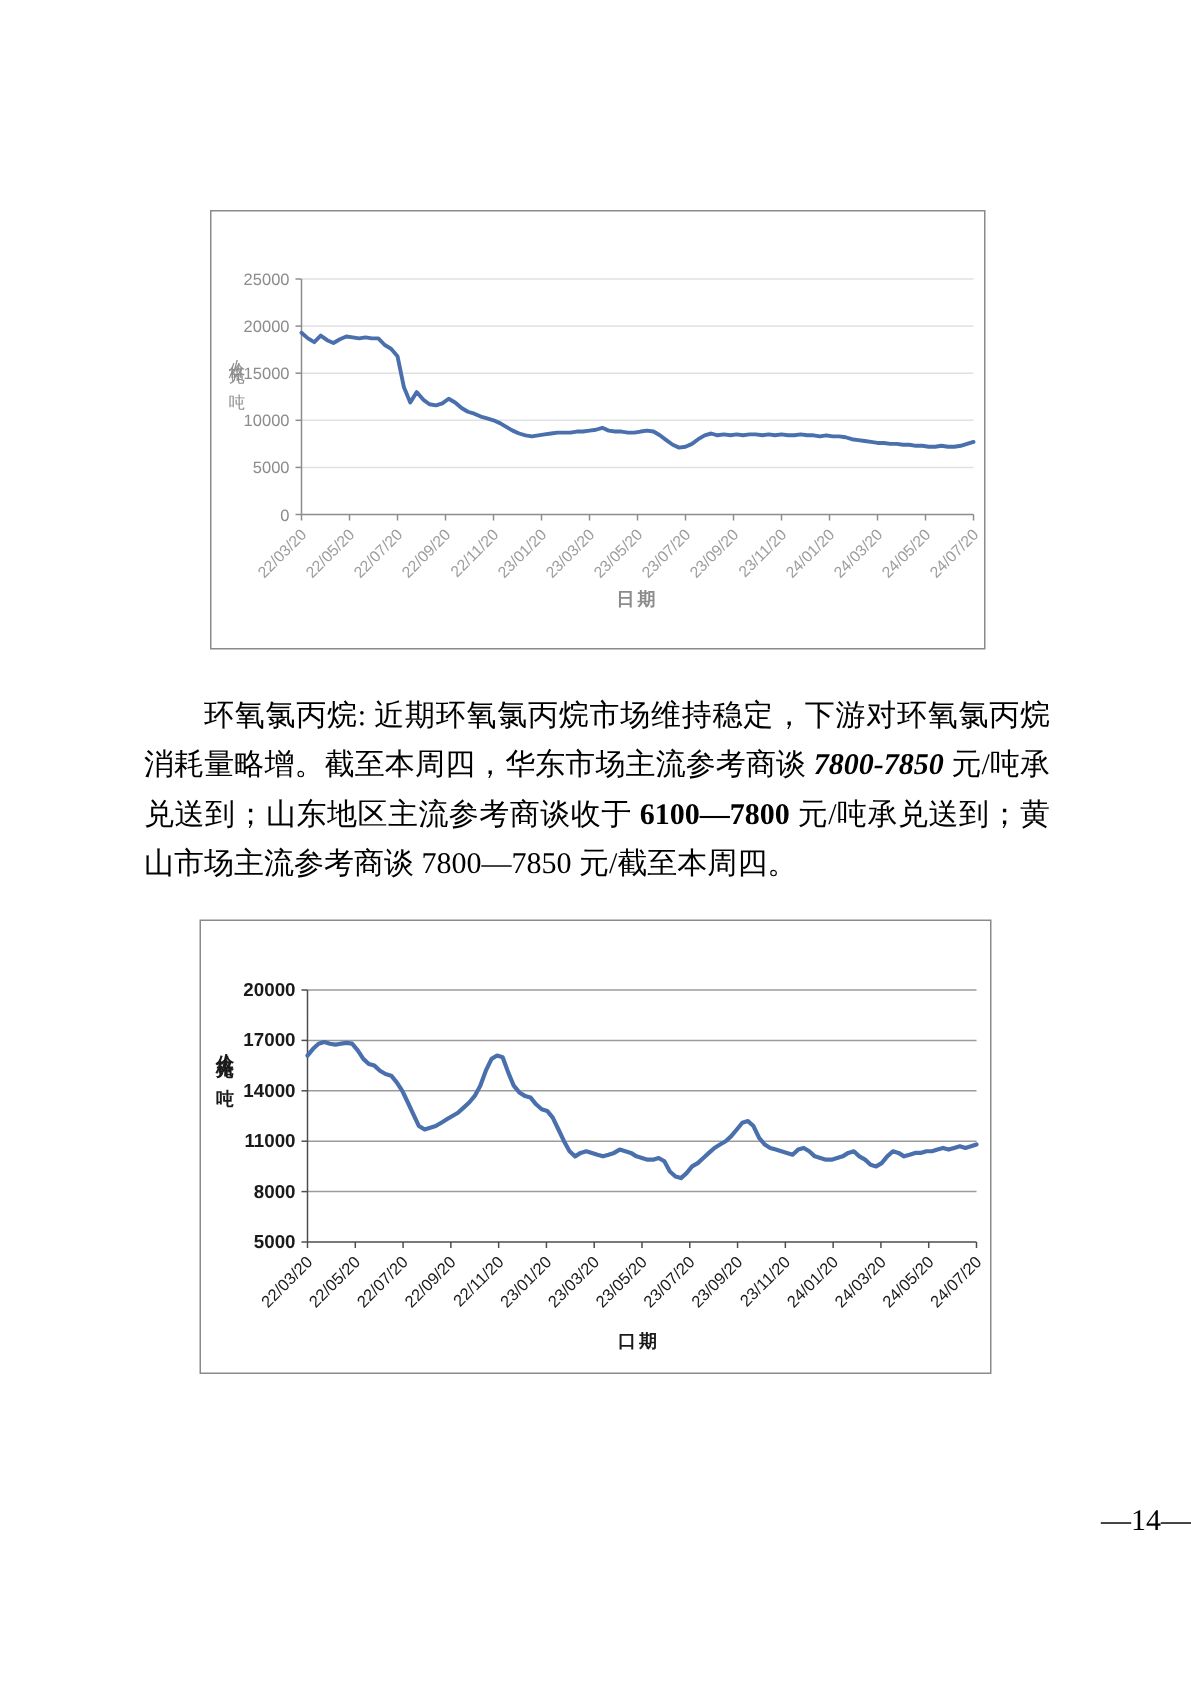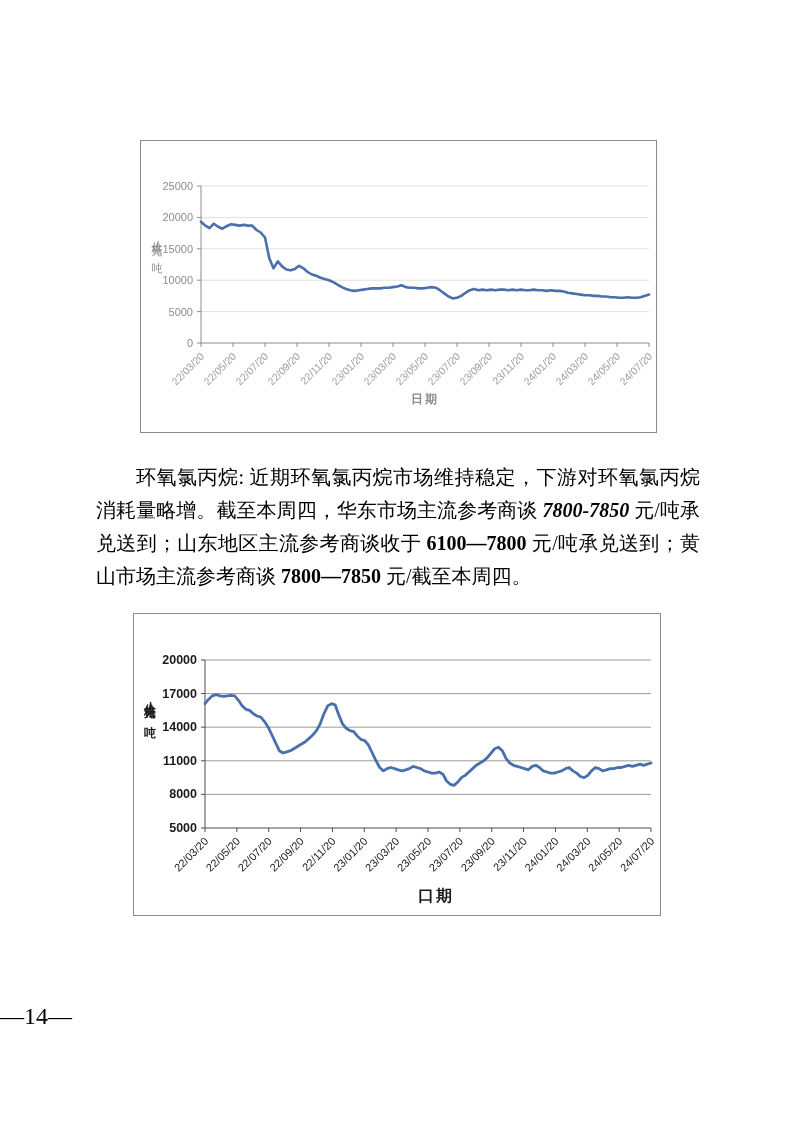--- a/index.html
+++ b/index.html
@@ -9,25 +9,25 @@
   .chart-title{position:absolute;top:10px;left:0;right:0;text-align:center;
         font-family:"Liberation Sans",sans-serif;font-weight:bold;color:#7030a0;}
   .chart-title.t0{font-size:18px;letter-spacing:2px;}
   .chart-title.t1{font-size:17px;letter-spacing:1px;}
   .ylab{position:absolute;writing-mode:vertical-lr;text-orientation:upright;
         font-family:"Liberation Sans",sans-serif;letter-spacing:2px;line-height:1;}
   .ylab.y0{left:10px;top:92px;font-size:11px;color:#8c8c8c;}
   .ylab.y1{left:10px;top:80px;font-size:12px;color:#1a1a1a;font-weight:bold;}
   .xaxis-title{position:absolute;font-family:"Liberation Sans",sans-serif;transform:translateX(-50%);text-align:center;}
   .xaxis-title.x0{left:284px;top:250px;font-size:12px;color:#8c8c8c;font-weight:bold;letter-spacing:2px;}
-  .xaxis-title.x1{left:302px;top:272px;font-size:16px;color:#1a1a1a;font-weight:bold;letter-spacing:2px;}
+  .xaxis-title.x1{left:292px;top:272px;font-size:12px;color:#1a1a1a;font-weight:bold;letter-spacing:2px;}
   .chart-box svg{position:absolute;left:0;top:0;}
   .para{position:absolute;left:96px;width:604px;font-size:20px;line-height:33px;
         text-align:justify;text-indent:2em;margin:0;}
-  .page-num{position:absolute;left:0;right:0;text-align:left;font-size:24px;}
+  .page-num{position:absolute;left:0;right:0;text-align:right;font-size:20px;}
 </style>
 </head>
 <body>
 
 <div class="page">
 
   <figure class="chart-box" style="left:140px;top:140px;width:515px;height:291px">
     <div class="ylab y0">价格元/吨</div>
     <svg width="515" height="291" viewBox="0 0 515 291">
         <line x1="56" y1="202" x2="60" y2="202" stroke="#8c8c8c" stroke-width="1"></line>
@@ -77,21 +77,21 @@
         <text x="480" y="216" text-anchor="end" fill="#9d9d9d" font-size="10.5" font-family="Liberation Sans, sans-serif" transform="rotate(-45 480 216)">24/05/20</text>
         <line x1="508" y1="202" x2="508" y2="206" stroke="#8c8c8c" stroke-width="1"></line>
         <text x="512" y="216" text-anchor="end" fill="#9d9d9d" font-size="10.5" font-family="Liberation Sans, sans-serif" transform="rotate(-45 512 216)">24/07/20</text>
         <line x1="60" y1="45" x2="60" y2="202" stroke="#8c8c8c" stroke-width="1"></line>
         <line x1="60" y1="202" x2="508" y2="202" stroke="#8c8c8c" stroke-width="1"></line>
         <polyline points="60.0,80.8 64.3,84.6 68.5,87.1 72.8,82.7 77.1,85.8 81.3,87.7 85.6,85.2 89.9,83.3 94.1,83.9 98.4,84.6 102.7,83.9 106.9,84.6 111.2,84.6 115.5,89.0 119.7,91.5 124.0,96.5 128.3,117.2 132.5,127.3 136.8,120.4 141.1,125.4 145.3,128.5 149.6,129.2 153.9,127.9 158.1,124.8 162.4,127.3 166.7,131.0 170.9,133.5 175.2,134.8 179.5,136.7 183.7,137.9 188.0,139.2 192.3,141.1 196.5,143.6 200.8,146.1 205.1,148.0 209.3,149.2 213.6,149.9 217.9,149.2 222.1,148.6 226.4,148.0 230.7,147.4 234.9,147.4 239.2,147.4 243.5,146.7 247.7,146.7 252.0,146.1 256.3,145.5 260.5,144.2 264.8,146.1 269.1,146.7 273.3,146.7 277.6,147.4 281.9,147.4 286.1,146.7 290.4,146.1 294.7,146.7 298.9,149.2 303.2,152.4 307.5,155.5 311.7,157.4 316.0,156.8 320.3,154.9 324.5,151.8 328.8,149.2 333.1,148.0 337.3,149.2 341.6,148.6 345.9,149.2 350.1,148.6 354.4,149.2 358.7,148.6 362.9,148.6 367.2,149.2 371.5,148.6 375.7,149.2 380.0,148.6 384.3,149.2 388.5,149.2 392.8,148.6 397.1,149.2 401.3,149.2 405.6,149.9 409.9,149.2 414.1,149.9 418.4,149.9 422.7,150.5 426.9,151.8 431.2,152.4 435.5,153.0 439.7,153.6 444.0,154.3 448.3,154.3 452.5,154.9 456.8,154.9 461.1,155.5 465.3,155.5 469.6,156.2 473.9,156.2 478.1,156.8 482.4,156.8 486.7,156.2 490.9,156.8 495.2,156.8 499.5,156.2 503.7,154.9 508.0,153.6" fill="none" stroke="#4a6fad" stroke-width="2.6" stroke-linejoin="round" stroke-linecap="round"></polyline>
       </svg>
     <div class="xaxis-title x0">日期</div>
   </figure>
 
-  <p class="para" style="top:461px"><span style="font-weight: normal;">环氧氯丙烷:</span><span> 近期环氧氯丙烷市场维持稳定，下游对环氧氯丙烷消耗量略增。截至本周四，华东市场主流参考商谈 </span><span style="font-weight: bold; font-style: italic;">7800-7850</span><span> 元/吨承兑送到；山东地区主流参考商谈收于 </span><span style="font-weight: bold;">6100—7800</span><span> 元/吨承兑送到；黄山市场主流参考商谈 </span><span style="font-weight: bold;">7800—7850</span><span> 元/截至本周四。</span></p>
+  <p class="para" style="top:461px"><span style="font-weight: normal;">环氧氯丙烷:</span><span> 近期环氧氯丙烷市场维持稳定，下游对环氧氯丙烷消耗量略增。截至本周四，华东市场主流参考商谈 </span><span style="font-weight: bold; font-style: italic;">7800-7850</span><span> 元/吨承兑送到；山东地区主流参考商谈收于 </span><span style="font-weight: bold;">6100—7800</span><span> 元/吨承兑送到；黄山市场主流参考商谈 </span><span style="font-weight: normal;">7800—7850</span><span> 元/截至本周四。</span></p>
 
   <figure class="chart-box" style="left:133px;top:613px;width:526px;height:301px">
     <div class="ylab y1">价格元/吨</div>
     <svg width="526" height="301" viewBox="0 0 526 301">
         <line x1="67" y1="214" x2="71" y2="214" stroke="#4d4d4d" stroke-width="1"></line>
         <text x="63" y="218" text-anchor="end" fill="#1a1a1a" font-size="12.5" font-family="Liberation Sans, sans-serif" font-weight="bold">5000</text>
         <line x1="71" y1="180.4" x2="517" y2="180.4" stroke="#9b9b9b" stroke-width="1"></line>
         <line x1="67" y1="180.4" x2="71" y2="180.4" stroke="#4d4d4d" stroke-width="1"></line>
         <text x="63" y="184.4" text-anchor="end" fill="#1a1a1a" font-size="12.5" font-family="Liberation Sans, sans-serif" font-weight="bold">8000</text>
         <line x1="71" y1="146.8" x2="517" y2="146.8" stroke="#9b9b9b" stroke-width="1"></line>

